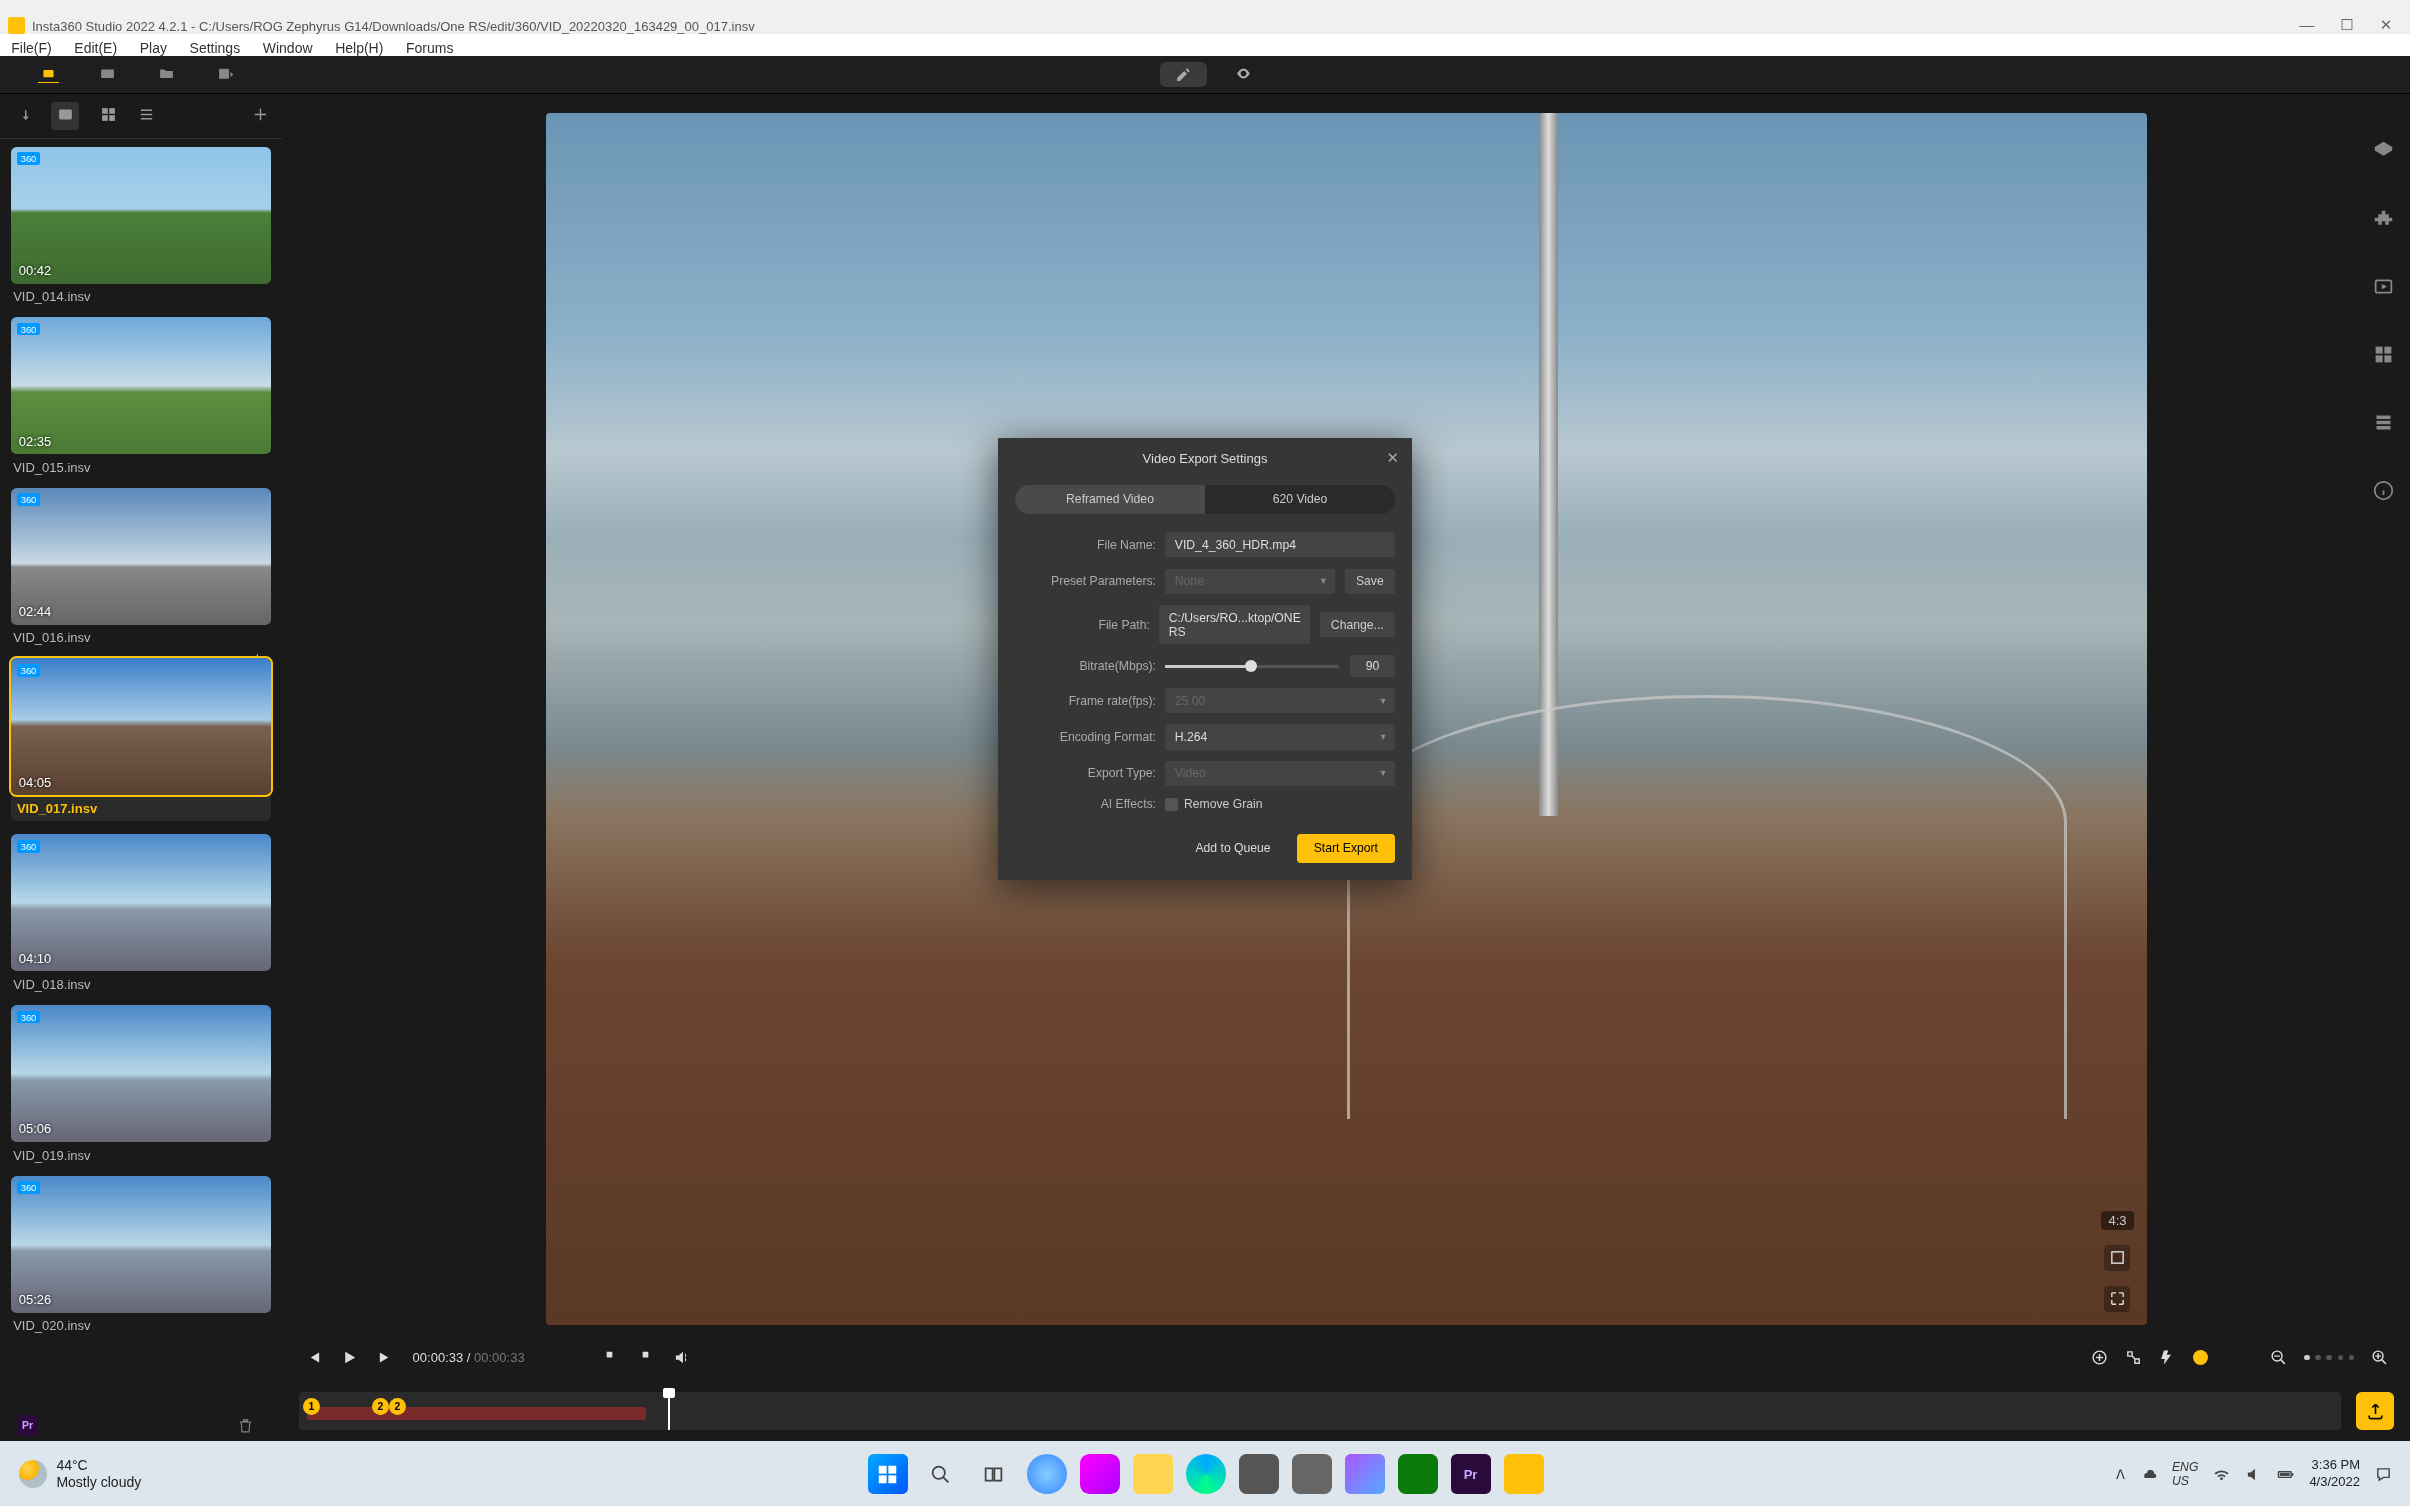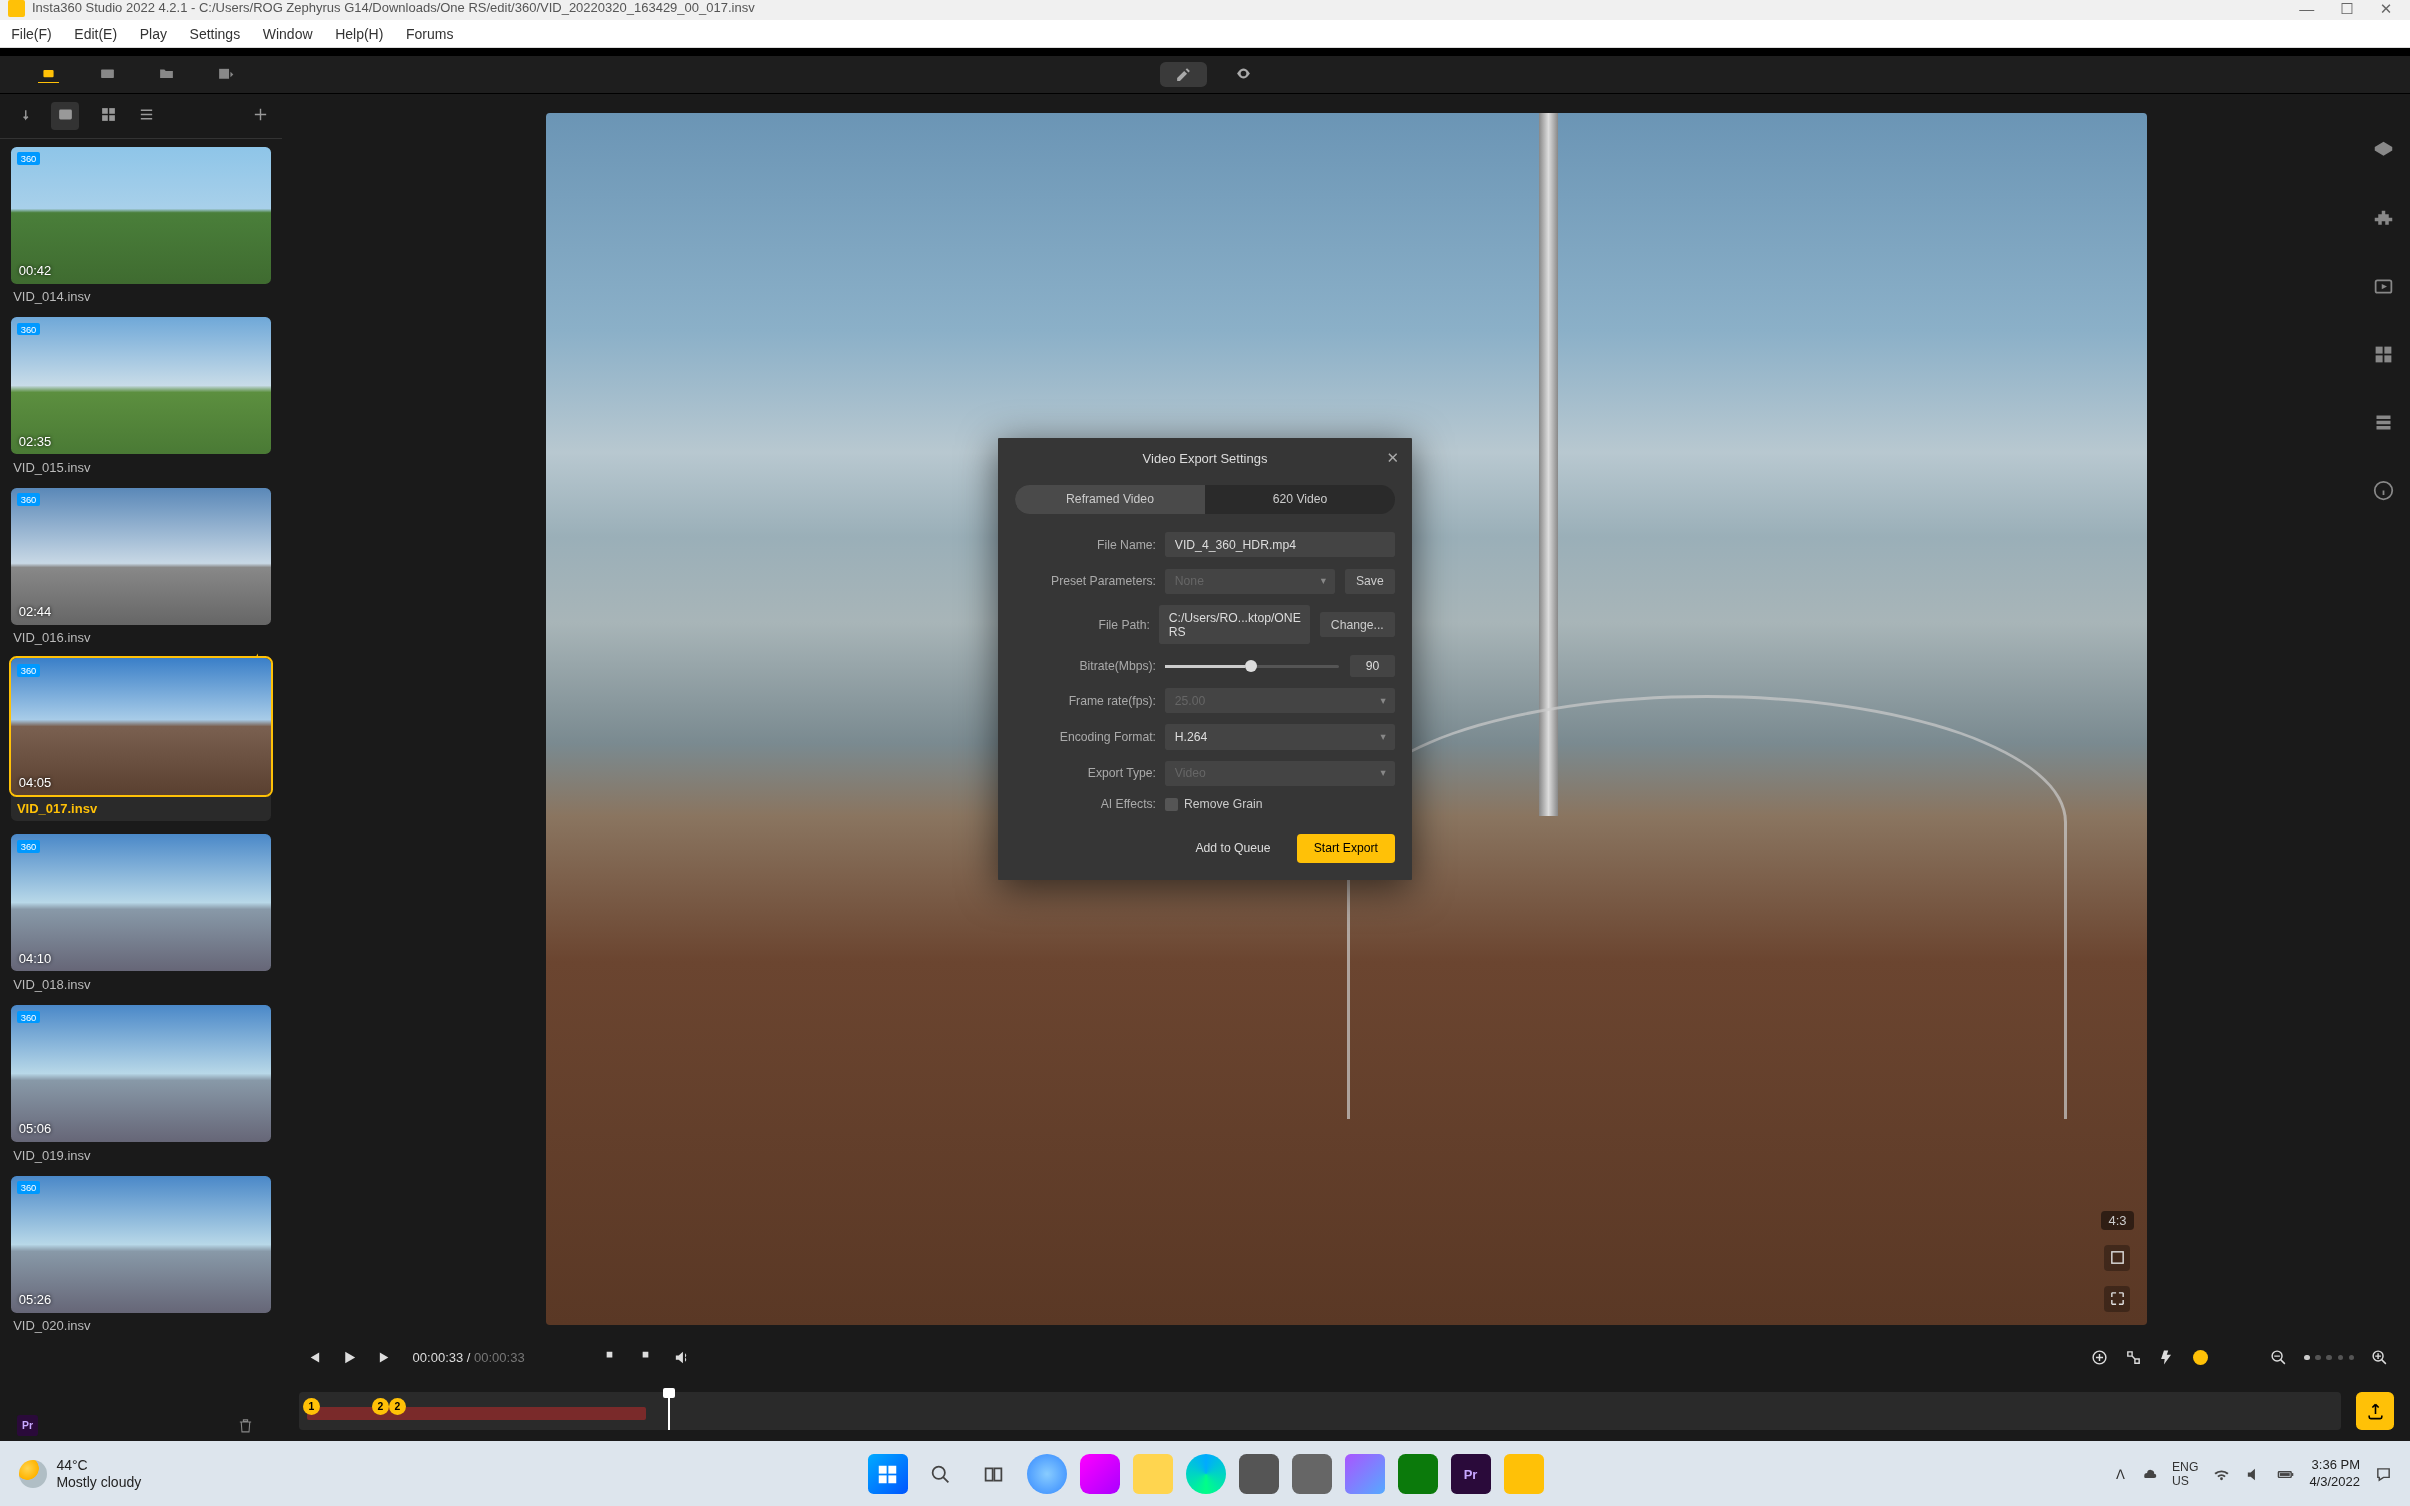--- a/index.html
+++ b/index.html
@@ -1,19 +1,19 @@
 <!DOCTYPE html>
 <html style="font-size:15px"><head>
 <meta charset="utf-8">
 <style>
 * { margin: 0; padding: 0; box-sizing: border-box; font-family: "Segoe UI", Arial, sans-serif; }
 body { background: #000; color: #ccc; overflow: hidden; width: 2411px; height: 1507px; position: relative; }
 
 
-.titlebar { height: 20px; background: #f0f0f0; display: flex; align-items: flex-start; padding: 0 7.5px; color: #555; font-size: 13px; }
+.titlebar { height: 34px; background: #f0f0f0; display: flex; align-items: flex-end; padding: 0 7.5px; color: #555; font-size: 13px; }
 .titlebar .app-icon { width: 17px; height: 17px; background: #ffc107; margin-right: 7.5px; border-radius: 1.9px; }
 .titlebar .win-controls { margin-left: auto; display: flex; gap: 26px; color: #666; font-size: 15px; padding-right:11.3px;}
 .titlebar .win-controls span { cursor: pointer; }
 
 
 .menubar { height: 28px; background: #fff; display: flex; align-items: center; padding: 0 11.3px; gap: 22.6px; font-size: 14px; color: #333; border-bottom:0.9px solid #ddd;}
 .menubar span { cursor: pointer; }
 
 
 .app { position: absolute; top: 56px; left: 0; right: 0; bottom: 66px; background: #1a1a1a; display: flex; flex-direction: column; }
@@ -505,21 +505,21 @@
     <div class="ticon-box" style="background:linear-gradient(135deg,#a5f,#5af);"></div>
     <div class="ticon-box" style="background:#0b7a0b; border-radius:7.5px;"></div>
     <div class="ticon-box" style="background:#2a0a3a; color:#c8a8ff; font-size:13px; font-weight:bold;">Pr</div>
     <div class="ticon-box" style="background:#ffc107;"></div>
   </div>
   <div class="tray">
     <span>ᐱ</span>
     <svg viewBox="0 0 24 24">
         <path d="M6 14a4 4 0 014-4 5 5 0 0110 1 3 3 0 010 6H7a3 3 0 01-1-3z"></path>
       </svg>
-    <span style="font-size:12.2px;">ENG<br>US</span>
+    <span style="font-size:12.2px;font-style:italic;">ENG<br>US</span>
     <svg viewBox="0 0 24 24">
         <path d="M12 20a2 2 0 100-4 2 2 0 000 4zm-6-6a9 9 0 0112 0l-2 2a6 6 0 00-8 0l-2-2zm-4-4a15 15 0 0120 0l-2 2a12 12 0 00-16 0l-2-2z"></path>
       </svg>
     <svg viewBox="0 0 24 24">
         <path d="M4 9v6h4l6 5V4L8 9H4z"></path>
       </svg>
     <svg viewBox="0 0 24 24">
         <rect x="2" y="8" width="18" height="8" rx="1" fill="none" stroke="#444" stroke-width="2"></rect>
         <rect x="4" y="10" width="14" height="4"></rect>
         <rect x="21" y="10" width="2" height="4"></rect>

